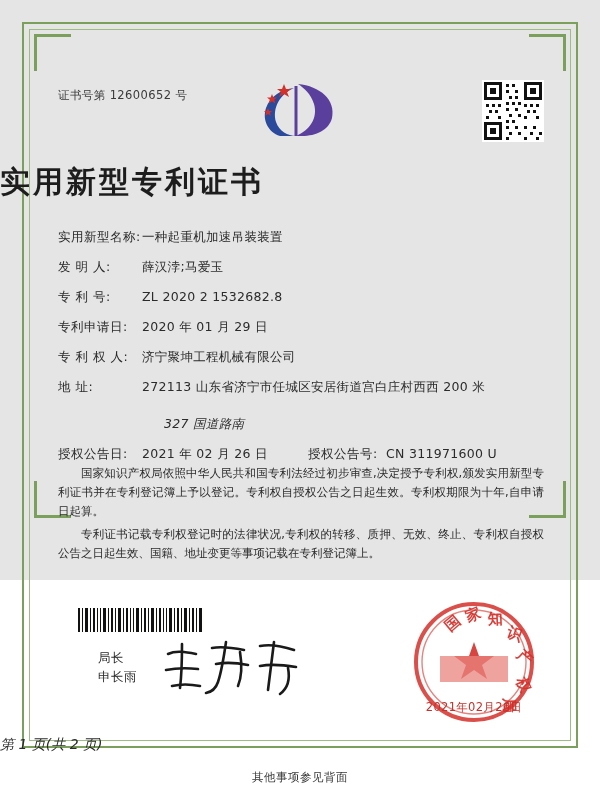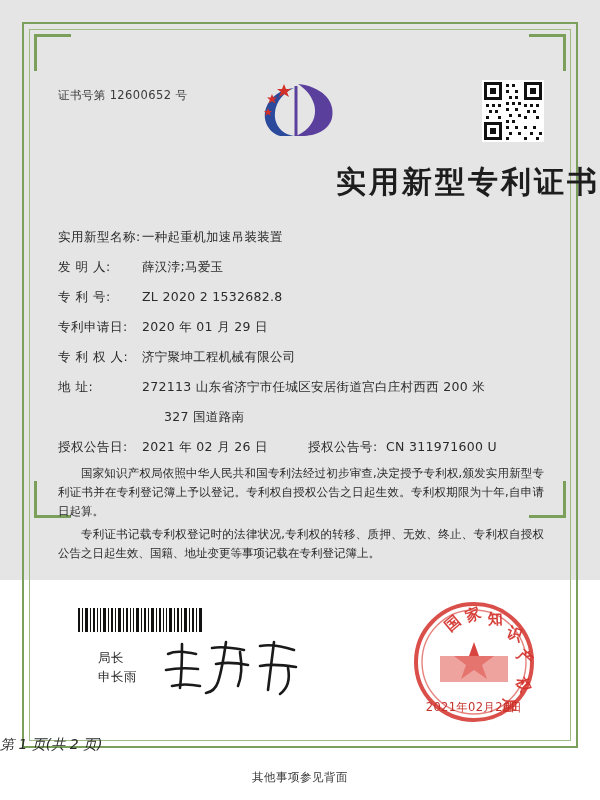--- a/index.html
+++ b/index.html
@@ -77,21 +77,21 @@
     width: 62px;
     height: 62px;
   }
 
   
   .title {
     position: absolute;
     left: 0;
     top: 162px;
     width: 600px;
-    text-align: right;
+    text-align: left;
     font-family: "DejaVu Serif", "Liberation Serif", serif;
     font-size: 30px;
     font-weight: bold;
     letter-spacing: 3px;
     color: #1d1d1d;
   }
 
   
   .fields {
     position: absolute;
@@ -111,22 +111,23 @@
     flex: 0 0 84px;
     letter-spacing: 0.5px;
     white-space: nowrap;
   }
   .field-value {
     flex: 1;
     letter-spacing: 0.3px;
   }
   .field-value .line2 {
     display: block;
-    margin-top: 13px;
+    margin-top: 20px;
     margin-left: 22px;
+    font-style: italic;
   }
 
   
   .dual-row {
     display: flex;
     font-size: 12.5px;
     line-height: 17px;
     margin-bottom: 13px;
     color: #2b2b2b;
   }

